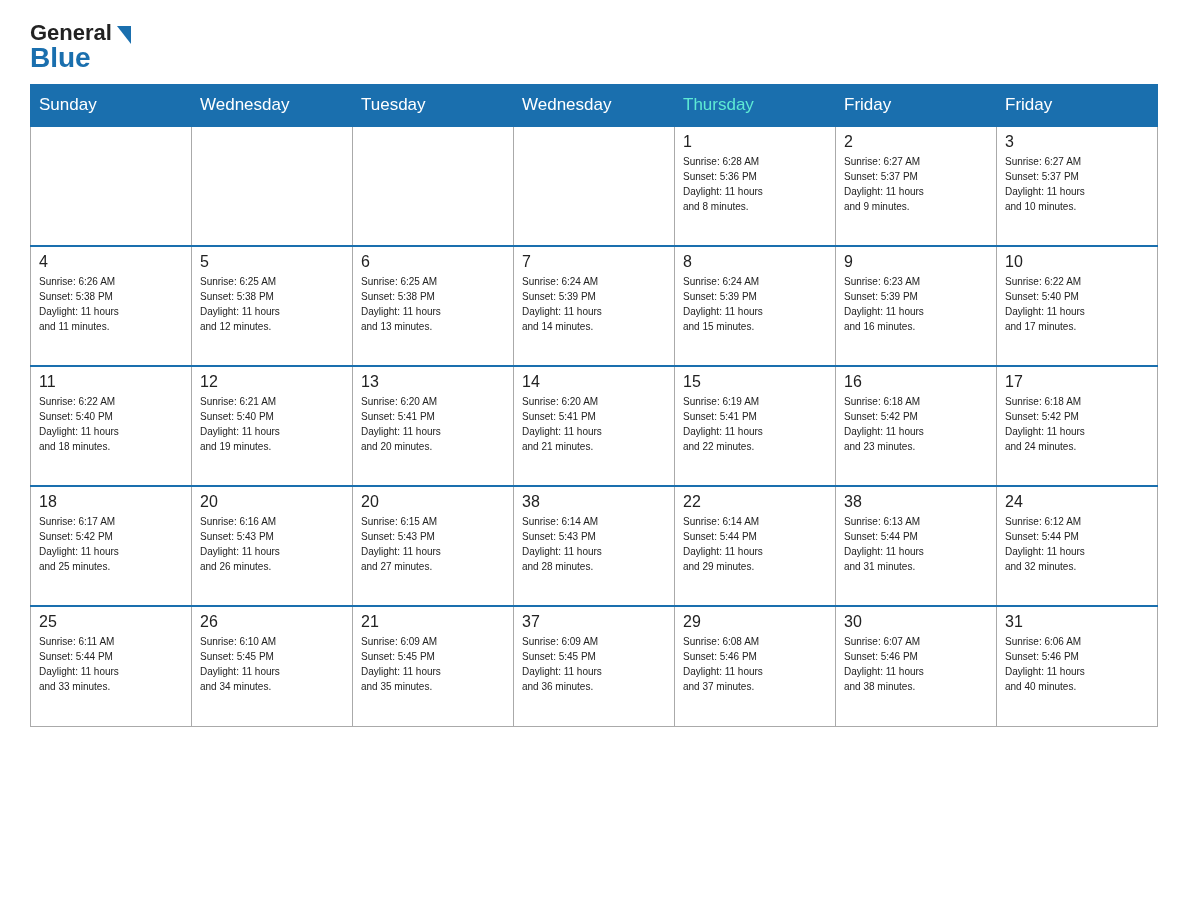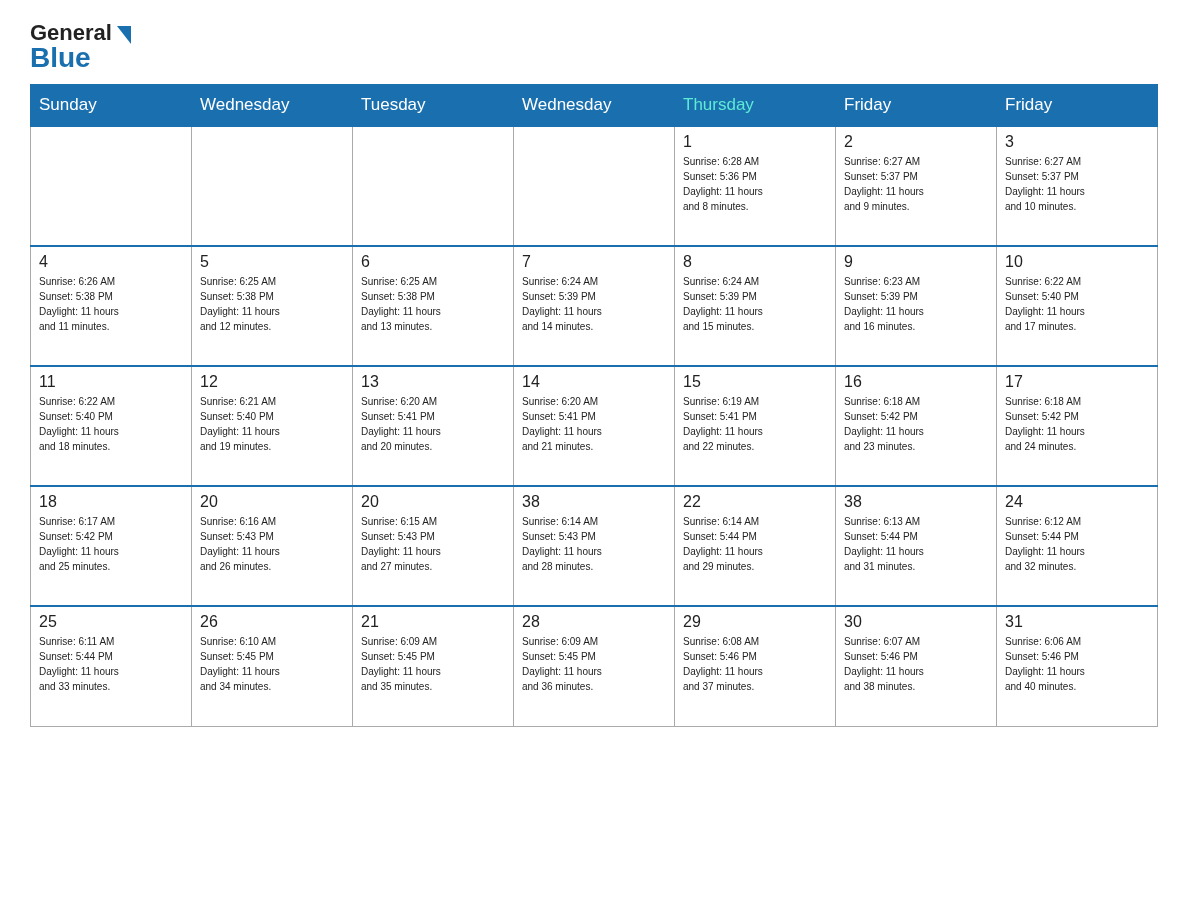--- a/index.html
+++ b/index.html
@@ -246,21 +246,21 @@
         </td>
         <td>
           <span class="day-number">26</span>
           <div class="day-info">Sunrise: 6:10 AM<br>Sunset: 5:45 PM<br>Daylight: 11 hours<br>and 34 minutes.</div>
         </td>
         <td>
           <span class="day-number">21</span>
           <div class="day-info">Sunrise: 6:09 AM<br>Sunset: 5:45 PM<br>Daylight: 11 hours<br>and 35 minutes.</div>
         </td>
         <td>
-          <span class="day-number">28</span>
+          <span class="day-number">37</span>
           <div class="day-info">Sunrise: 6:09 AM<br>Sunset: 5:45 PM<br>Daylight: 11 hours<br>and 36 minutes.</div>
         </td>
         <td>
           <span class="day-number">29</span>
           <div class="day-info">Sunrise: 6:08 AM<br>Sunset: 5:46 PM<br>Daylight: 11 hours<br>and 37 minutes.</div>
         </td>
         <td>
           <span class="day-number">30</span>
           <div class="day-info">Sunrise: 6:07 AM<br>Sunset: 5:46 PM<br>Daylight: 11 hours<br>and 38 minutes.</div>
         </td>

